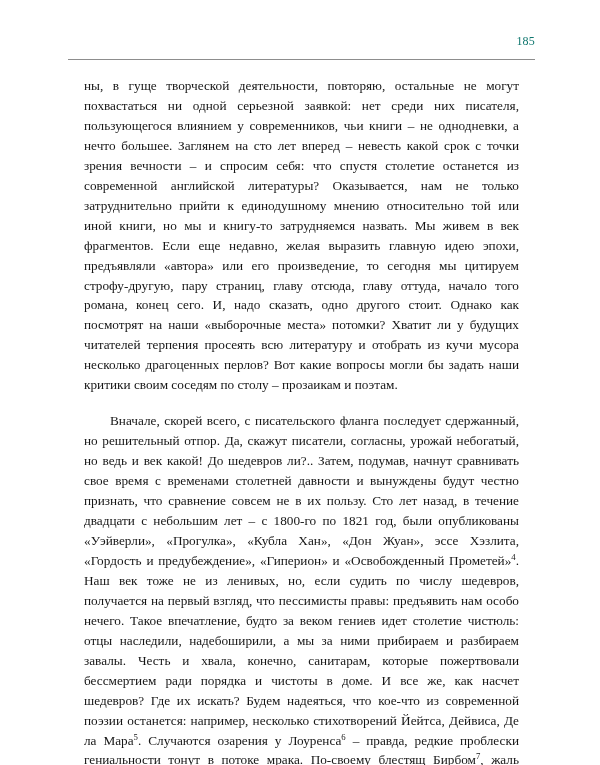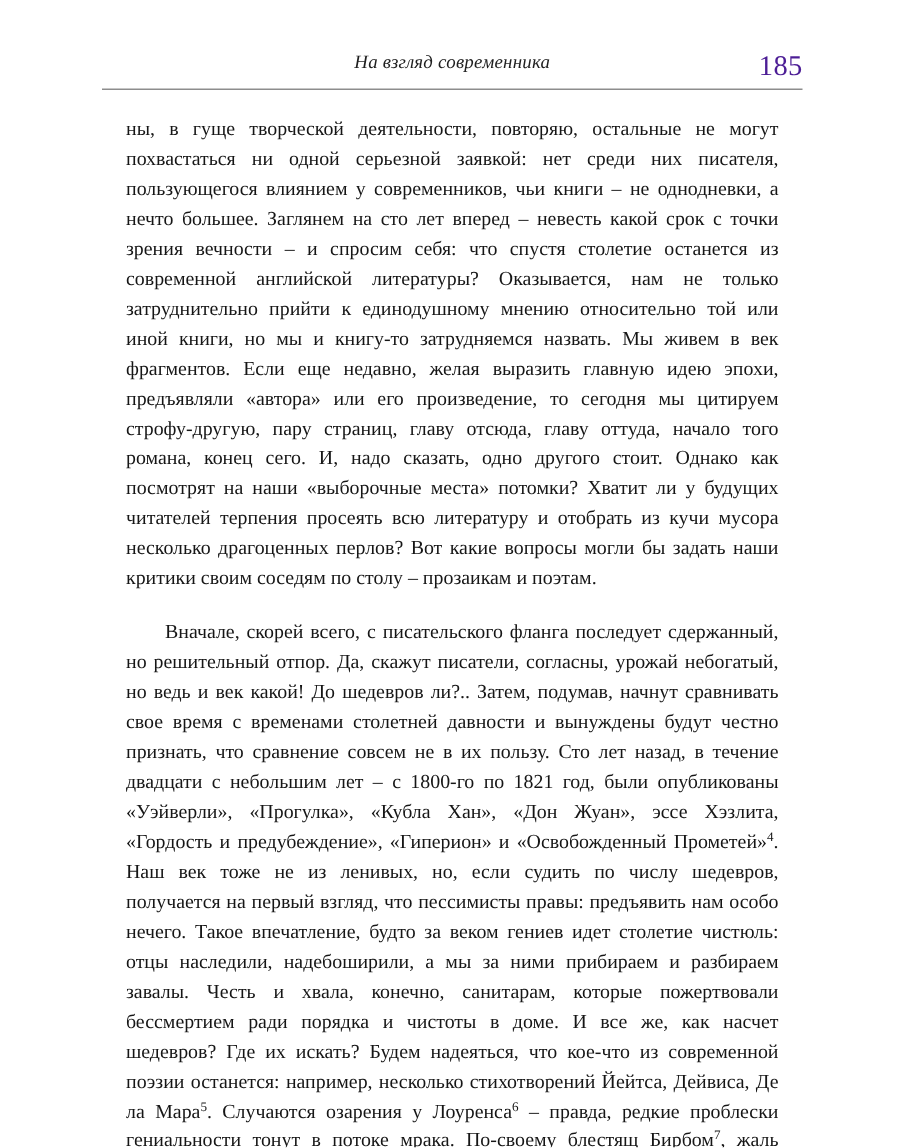--- a/index.html
+++ b/index.html
@@ -44,22 +44,22 @@
     font-style: italic;
     font-size: 12.6px;
     letter-spacing: 0.15px;
     color: #1f1f1f;
     white-space: nowrap;
   }
   .running-head-folio {
     position: absolute;
     right: 0;
     top: 0;
-    font-size: 19px;
-    color: #4c1d95;
+    font-size: 12px;
+    color: #0f766e;
     letter-spacing: 0.2px;
   }
   .head-rule {
     width: 100%;
     height: 1px;
     background: #8d8d8d;
     margin-top: 3px;
     margin-bottom: 11px;
   }
 
@@ -85,21 +85,20 @@
     vertical-align: 0.52em;
   }
 </style>
 </head>
 <body>
 
 <div class="page">
   <div class="page-inner">
 
     <div class="running-head">
-      <div class="running-head-title">На взгляд современника</div>
       <div class="running-head-folio">185</div>
     </div>
 
     <div class="head-rule"></div>
 
     <div class="body-text">
       <p class="no-indent">ны, в гуще творческой деятельности, повторяю, остальные не могут похвастаться ни одной серьезной заявкой: нет среди них писателя, пользующегося влиянием у современников, чьи книги – не однодневки, а нечто большее. Заглянем на сто лет вперед – невесть какой срок с точки зрения вечности – и спросим себя: что спустя столетие останется из современной английской литературы? Оказывается, нам не только затруднительно прийти к единодушному мнению относительно той или иной книги, но мы и книгу-то затрудняемся назвать. Мы живем в век фрагментов. Если еще недавно, желая выразить главную идею эпохи, предъявляли «автора» или его произведение, то сегодня мы цитируем строфу-другую, пару страниц, главу отсюда, главу оттуда, начало того романа, конец сего. И, надо сказать, одно другого стоит. Однако как посмотрят на наши «выборочные места» потомки? Хватит ли у будущих читателей терпения просеять всю литературу и отобрать из кучи мусора несколько драгоценных перлов? Вот какие вопросы могли бы задать наши критики своим соседям по столу – прозаикам и поэтам.</p>
       <p>Вначале, скорей всего, с писательского фланга последует сдержанный, но решительный отпор. Да, скажут писатели, согласны, урожай небогатый, но ведь и век какой! До шедевров ли?.. Затем, подумав, начнут сравнивать свое время с временами столетней давности и вынуждены будут честно признать, что сравнение совсем не в их пользу. Сто лет назад, в течение двадцати с небольшим лет – с 1800-го по 1821 год, были опубликованы «Уэйверли», «Прогулка», «Кубла Хан», «Дон Жуан», эссе Хэзлита, «Гордость и предубеждение», «Гиперион» и «Освобожденный Прометей»<sup>4</sup>. Наш век тоже не из ленивых, но, если судить по числу шедевров, получается на первый взгляд, что пессимисты правы: предъявить нам особо нечего. Такое впечатление, будто за веком гениев идет столетие чистюль: отцы наследили, надебоширили, а мы за ними прибираем и разбираем завалы. Честь и хвала, конечно, санитарам, которые пожертвовали бессмертием ради порядка и чистоты в доме. И все же, как насчет шедевров? Где их искать? Будем надеяться, что кое-что из современной поэзии останется: например, несколько стихотворений Йейтса, Дейвиса, Де ла Мара<sup>5</sup>. Случаются озарения у Лоуренса<sup>6</sup> – правда, редкие проблески гениальности тонут в потоке мрака. По-своему блестящ Бирбом<sup>7</sup>, жаль только, что блеск этот не лучшего свойства. «Давным-давно, где-то далеко»<sup>8</sup>, – можно цитировать целыми страницами, – каковыми, надо полагать, они и отойдут потомкам. Памятной неудачей стал «Улисс»: а какой грандиозный был замысел!.. Можно еще долго вспоминать, сравнивать, выбирать то одно, то другое, отобрав, посмотреть на свет, увидеть достоинства, изъяны, и все равно в конечном итоге мы признаем свое поражение: какие бы доводы мы ни приводили, все они лишь подтверждают общее мнение критиков о том, что мы живем в век обломков и мусора, когда никому нет дела до кропотливой сосредоточенной творческой работы, поэтому и сравнивать наше время с прошлыми эпохами заведомо бесполезно.</p>
     </div>
 

